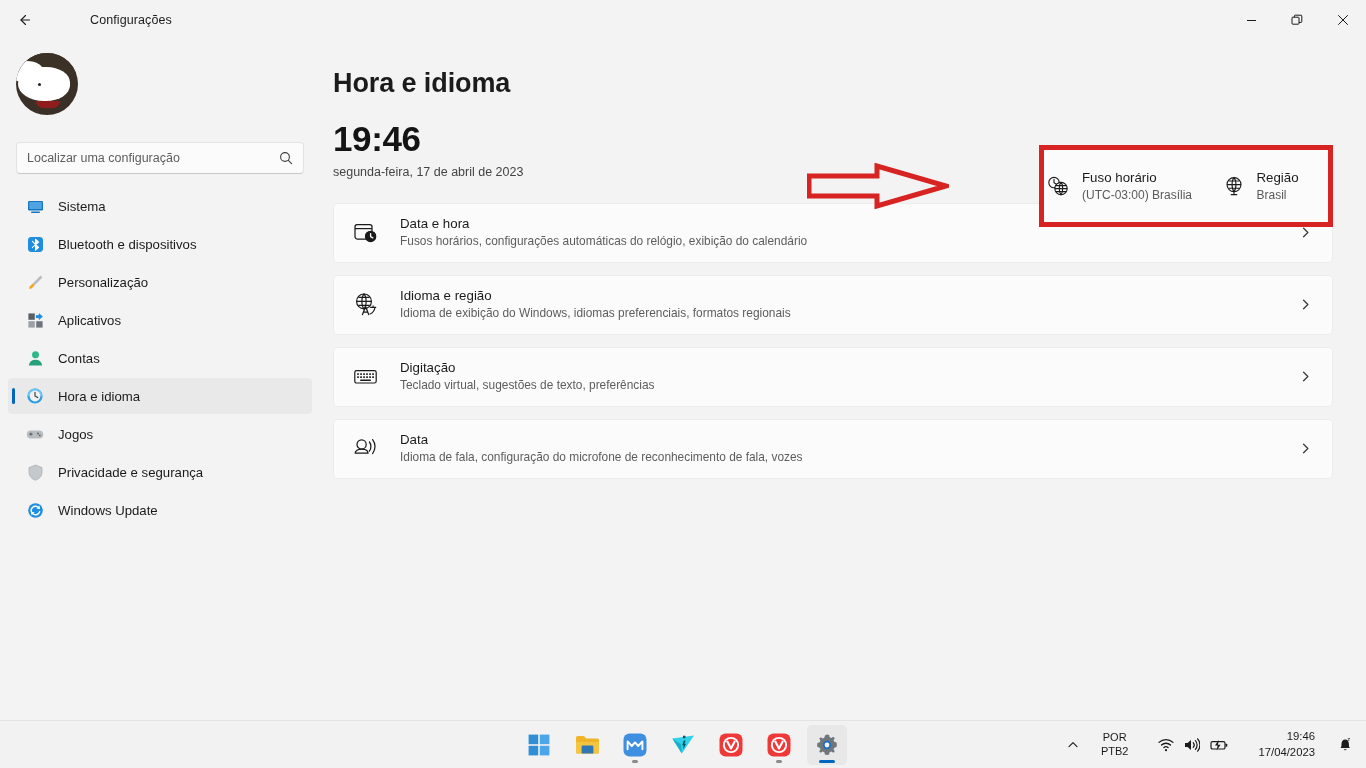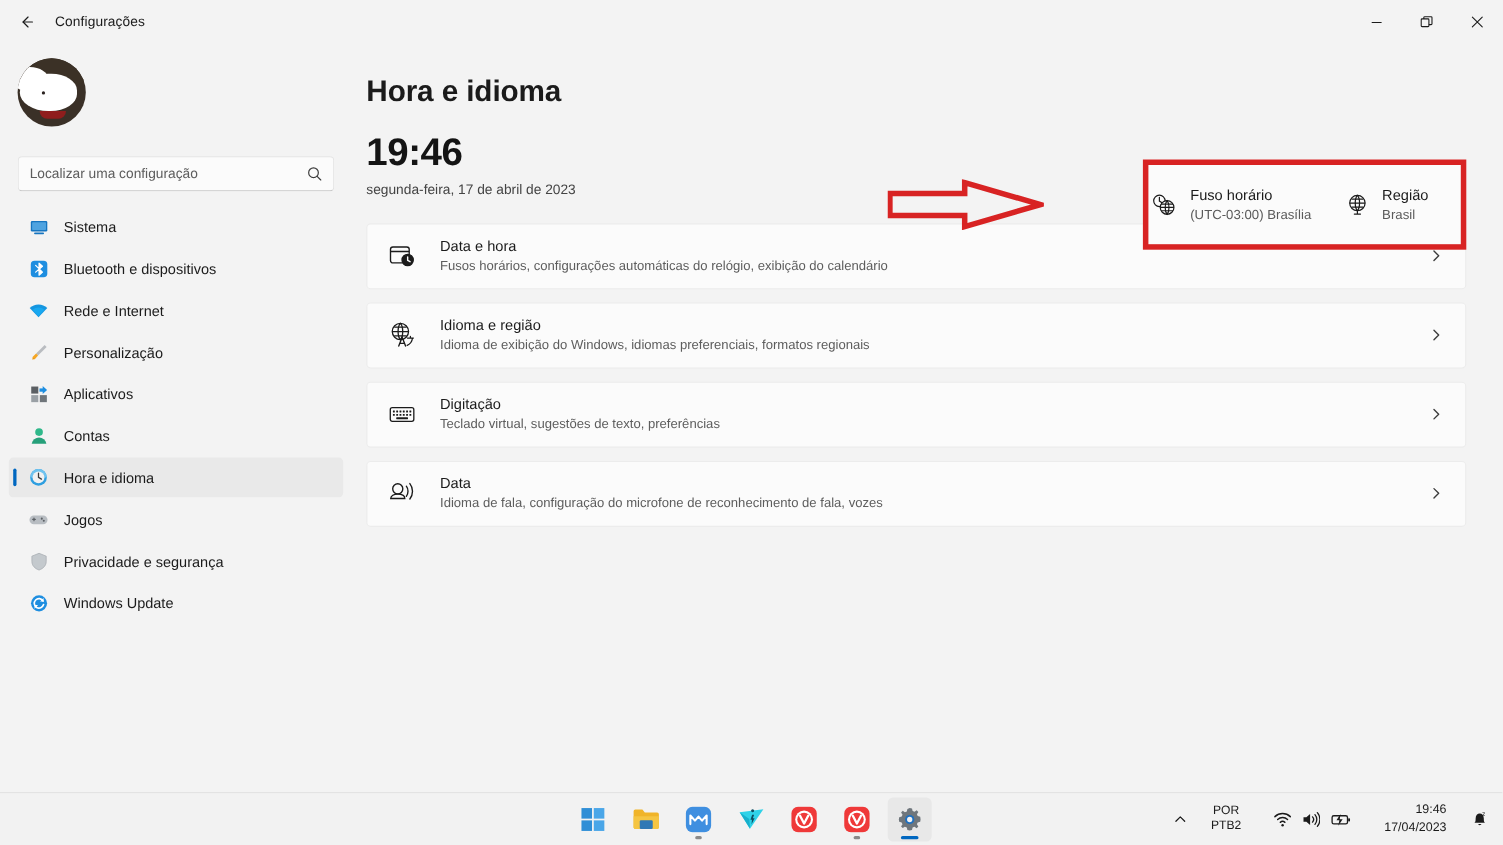--- a/index.html
+++ b/index.html
@@ -24,20 +24,21 @@
 
   
   .titlebar {
     position: absolute;
     top: 0; left: 0;
     width: 1366px;
     height: 40px;
     display: flex;
     align-items: center;
     background: #f3f3f3;
+    gap: 40px;
   }
   .back-btn {
     width: 36px; height: 32px;
     margin-left: 6px;
     display: flex; align-items: center; justify-content: center;
     border-radius: 4px;
     cursor: pointer;
   }
   .win-title {
     font-size: 12.5px;
@@ -416,29 +417,20 @@
       <div class="navitem">
         <span class="nav-ico">
           <svg width="17" height="17" viewBox="0 0 17 17">
             <rect x="1" y="1" width="15" height="15" rx="3.4" fill="#1e8ee0"></rect>
             <path d="M8.5 3.2 L11.6 6.1 L8.5 8.8 L8.5 3.2 Z M8.5 8.8 L11.6 11.4 L8.5 14.2 L8.5 8.8 Z M5.4 5.3 L11.6 11.4 M5.4 11.4 L11.6 6.1" fill="#fff" stroke="#fff" stroke-width="1.1" stroke-linejoin="round" stroke-linecap="round"></path>
           </svg>
         </span>
         <span class="nav-label">Bluetooth e dispositivos</span>
       </div>
 
-      <div class="navitem">
-        <span class="nav-ico">
-          <svg width="18" height="17" viewBox="0 0 18 17">
-            <path d="M1 6 A11.5 11.5 0 0 1 17 6 L9 14.4 Z" fill="#1596e0"></path>
-            <path d="M3.6 7.6 A8.2 8.2 0 0 1 14.4 7.6 L9 13.4 Z" fill="#18a8f0"></path>
-          </svg>
-        </span>
-        <span class="nav-label">Rede e Internet</span>
-      </div>
 
       <div class="navitem">
         <span class="nav-ico">
           <svg width="17" height="17" viewBox="0 0 17 17">
             <path d="M13.6 1.6 L15.4 3.4 L7.6 11.2 L5.8 9.4 Z" fill="#b9bcc0"></path>
             <path d="M5.8 9.4 L7.6 11.2 L4.6 14.6 L2.4 14.8 L2.6 12.6 Z" fill="#f5a623"></path>
             <path d="M2.4 14.8 L3.6 13.4 L4.2 14 L2.4 14.8 Z" fill="#e08d14"></path>
           </svg>
         </span>
         <span class="nav-label">Personalização</span>

